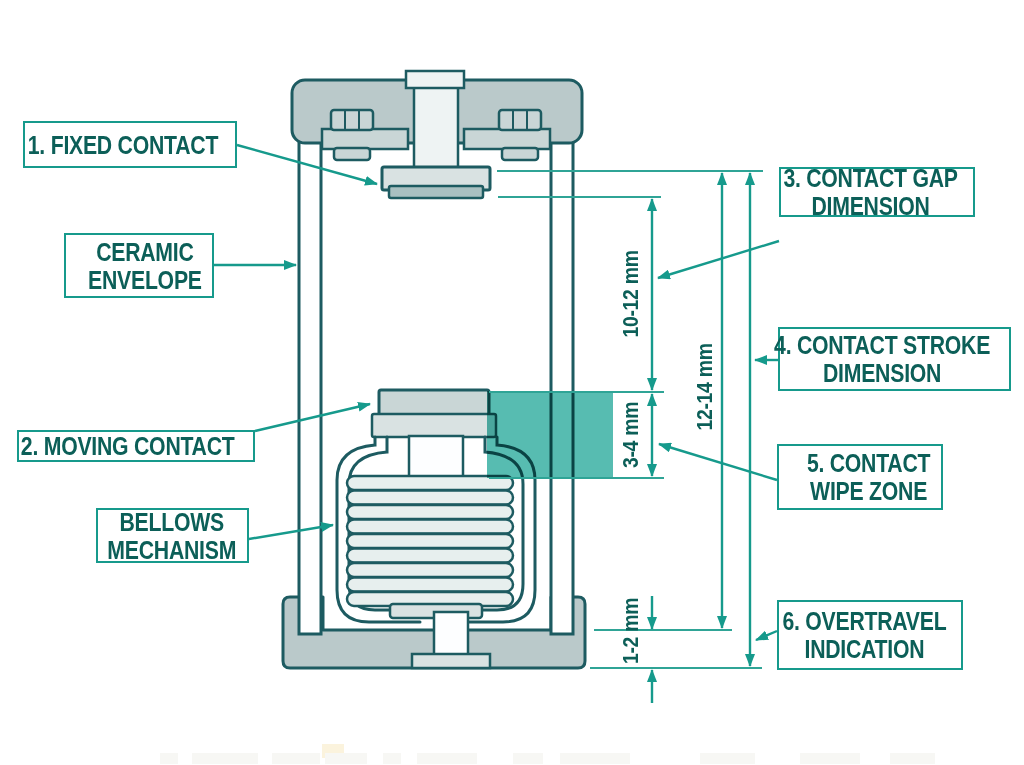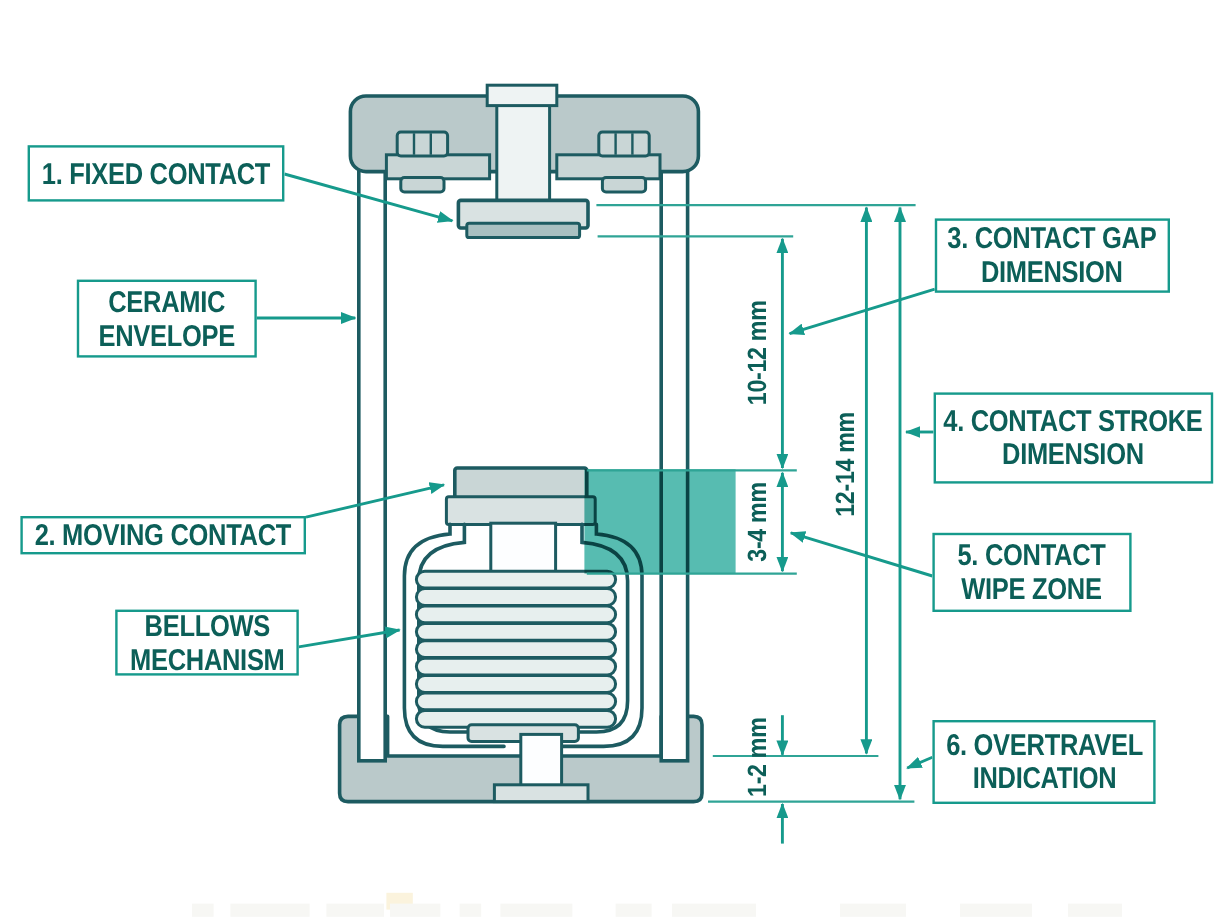--- a/index.html
+++ b/index.html
@@ -3,21 +3,21 @@
 <meta charset="utf-8">
 <style>
   html,body{margin:0;padding:0;background:#ffffff;}
   .stage{
     position:relative;width:1024px;height:765px;background:#ffffff;
     font-family:"Liberation Sans",sans-serif;overflow:hidden;
   }
   .stage svg{position:absolute;left:0;top:0;}
   .callout{
     position:absolute;background:#ffffff;border:2.5px solid #169a8c;
-    color:#0c5f58;display:flex;align-items:center;justify-content:center;
+    color:#0c5f58;display:flex;align-items:center;justify-content:flex-end;
     text-align:center;box-sizing:border-box;z-index:3;
   }
   .callout .ct{
     transform:scaleX(.85);transform-origin:50% 50%;
     font-weight:bold;font-size:25px;line-height:1.12;letter-spacing:-.3px;white-space:nowrap;
   }
   .callout .ct span{display:block;}
   .dimlabel{
     position:absolute;z-index:2;color:#0c5f58;font-weight:bold;font-size:22px;
     letter-spacing:-.3px;white-space:nowrap;
@@ -151,28 +151,28 @@
       </div>
   </div>
 
   <div class="callout" style="left:96px;top:508px;width:153px;height:55px;">
     <div class="ct">
       <span>BELLOWS</span>
       <span>MECHANISM</span>
     </div>
   </div>
 
-  <div class="callout" style="left:779px;top:182px;width:196px;height:62px;">
+  <div class="callout" style="left:779px;top:167px;width:196px;height:50px;">
     <div class="ct">
       <span>3. CONTACT GAP</span>
       <span>DIMENSION</span>
     </div>
   </div>
 
-  <div class="callout" style="left:778px;top:327px;width:233px;height:76px;">
+  <div class="callout" style="left:778px;top:327px;width:233px;height:64px;">
     <div class="ct">
       <span>4. CONTACT STROKE</span>
       <span>DIMENSION</span>
     </div>
   </div>
 
   <div class="callout" style="left:777px;top:444px;width:166px;height:66px;">
     <div class="ct">
       <span>5. CONTACT</span>
       <span>WIPE ZONE</span>

